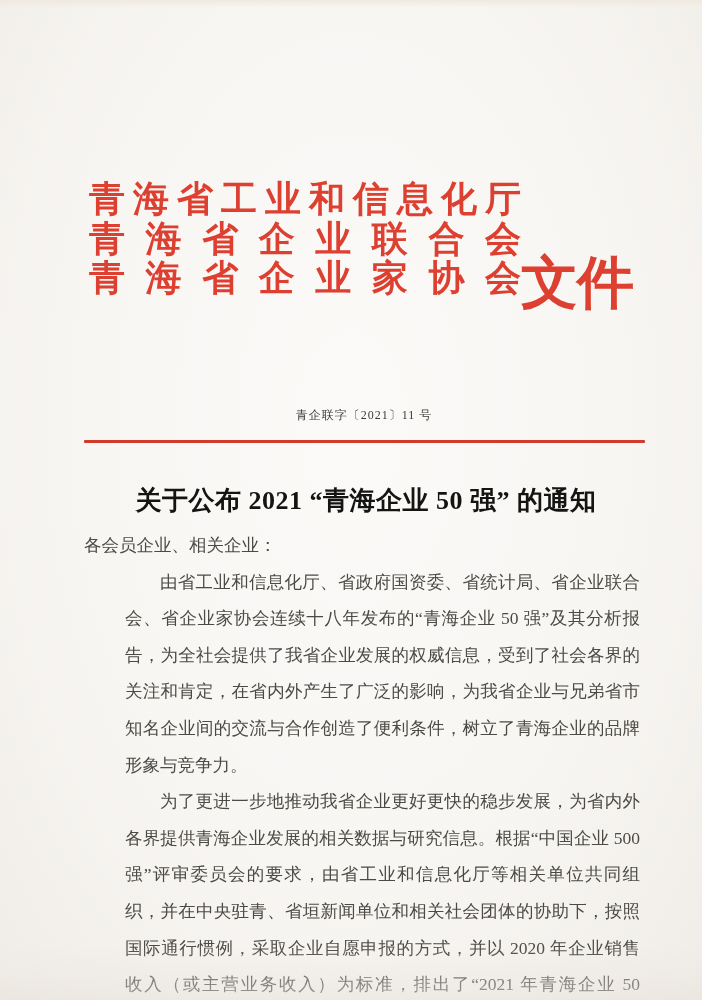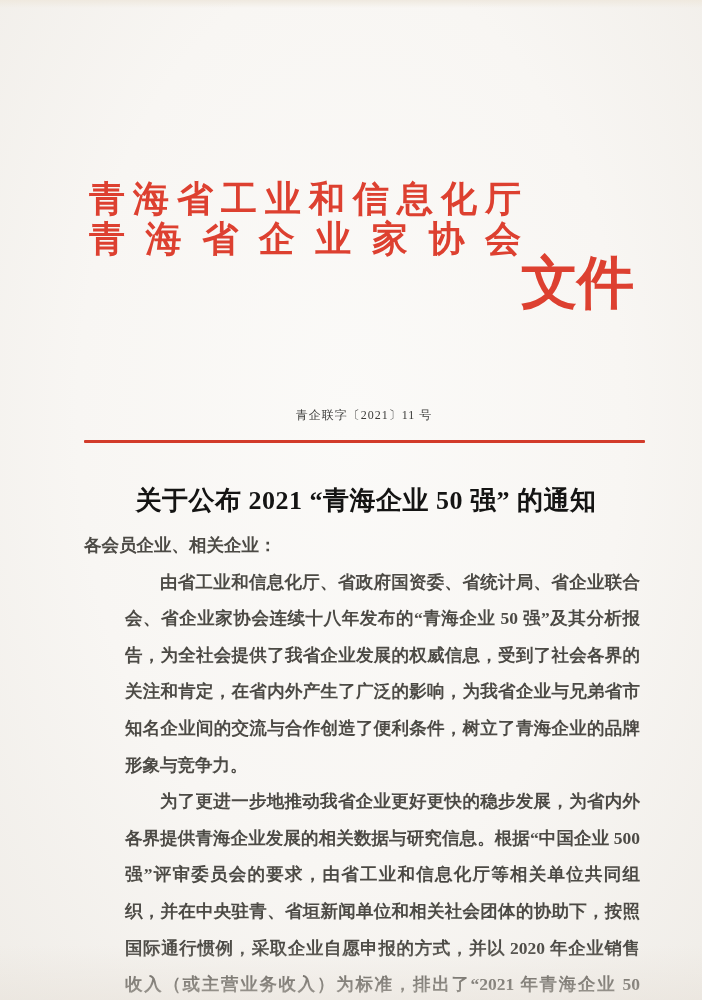--- a/index.html
+++ b/index.html
@@ -109,35 +109,35 @@
     left: 84px;
     top: 527px;
     width: 556px;
     font-size: 17.5px;
     line-height: 36.6px;
     color: #4c4a45;
     text-align: justify;
   }
   .body-text p {
     margin: 0;
-    font-weight: bold;
   }
   .body-text p.para {
     text-indent: 2em;
     margin-left: 41px;
   }
 </style>
 </head>
 <body>
 
 <div class="page" style="--letterhead-red: #dd4030; --divider-red: #d23b2a;">
 
   <header>
     <div class="letterhead-lines">
       <div class="lh-line">青海省工业和信息化厅</div>
+      <div class="lh-line">青海省企业联合会</div>
       <div class="lh-line">青海省企业家协会</div>
     </div>
     <div class="wenjian">文件</div>
   </header>
 
   <div class="doc-number">青企联字〔2021〕11 号</div>
 
   <div class="divider"></div>
 
   <h1 class="title">关于公布 2021 “青海企业 50 强” 的通知</h1>

